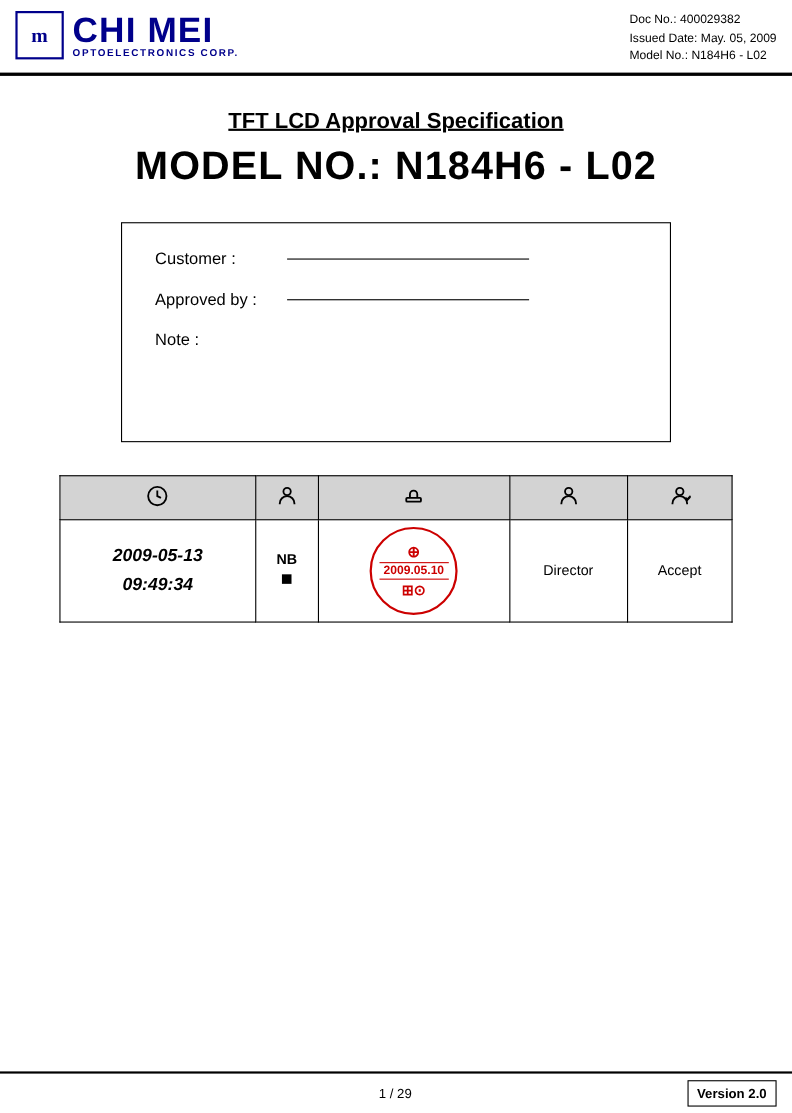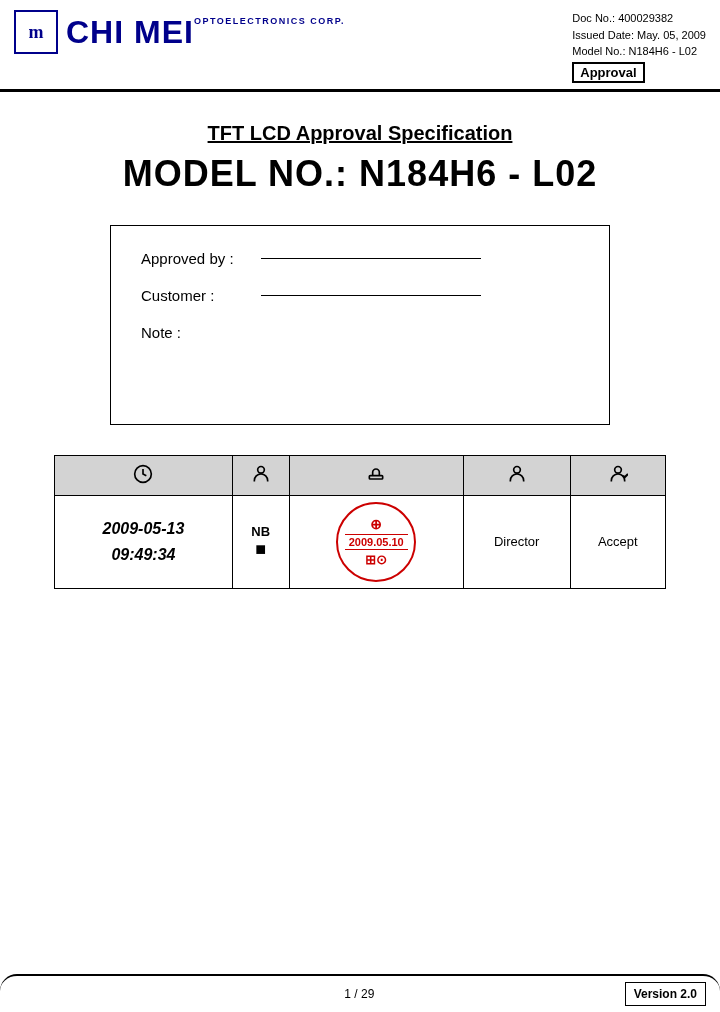--- a/index.html
+++ b/index.html
@@ -33,21 +33,21 @@
       display: flex;
       align-items: center;
       justify-content: center;
       font-weight: bold;
       font-size: 18px;
       color: #00008B;
       font-family: serif;
     }
     .logo-text-area {
       display: flex;
-      flex-direction: row;
+      flex-direction: column;
       justify-content: space-between;
     }
     .logo-chimei {
       font-size: 32px;
       font-weight: bold;
       color: #00008B;
       line-height: 1;
       font-family: Arial, sans-serif;
       letter-spacing: 1px;
     }
@@ -202,21 +202,20 @@
       position: absolute;
       bottom: 0;
       left: 0;
       right: 0;
       border-top: 2px solid #000;
       padding: 6px 14px;
       display: flex;
       justify-content: space-between;
       align-items: center;
       font-size: 12px;
-      border-radius: 17px;
     }
     .footer-page {
       flex: 1;
       text-align: center;
     }
     .footer-version {
       border: 1.5px solid #000;
       padding: 4px 8px;
       font-weight: bold;
       font-size: 12px;
@@ -243,40 +242,37 @@
       <div>
         <span>Doc  No.:</span> <span>400029382</span>
       </div>
       <div>
         <span>Issued Date:</span> <span>May. 05, 2009</span>
       </div>
       <div>
         <span>Model No.:</span> <span>N184H6 - L02</span>
       </div>
     </div>
-    <div>
-      <span class="approval-badge">Approval</span>
-    </div>
   </div>
 </div>
 
 <div class="main-content">
 
   <div class="title-section">
     <div class="title-tft">TFT LCD Approval Specification</div>
     <div class="title-model">MODEL NO.: N184H6 - L02</div>
   </div>
 
   <div class="approval-box">
     <div class="approval-row">
+      <span class="approval-label">Customer :</span>
+      <span class="approval-line"></span>
+    </div>
+    <div class="approval-row">
       <span class="approval-label">Approved by :</span>
-      <span class="approval-line"></span>
-    </div>
-    <div class="approval-row">
-      <span class="approval-label">Customer :</span>
       <span class="approval-line"></span>
     </div>
     <div class="note-label">Note :</div>
   </div>
 
   <div class="bottom-table-wrapper">
     <table class="bottom-table">
       <thead>
         <tr>
           <th>

